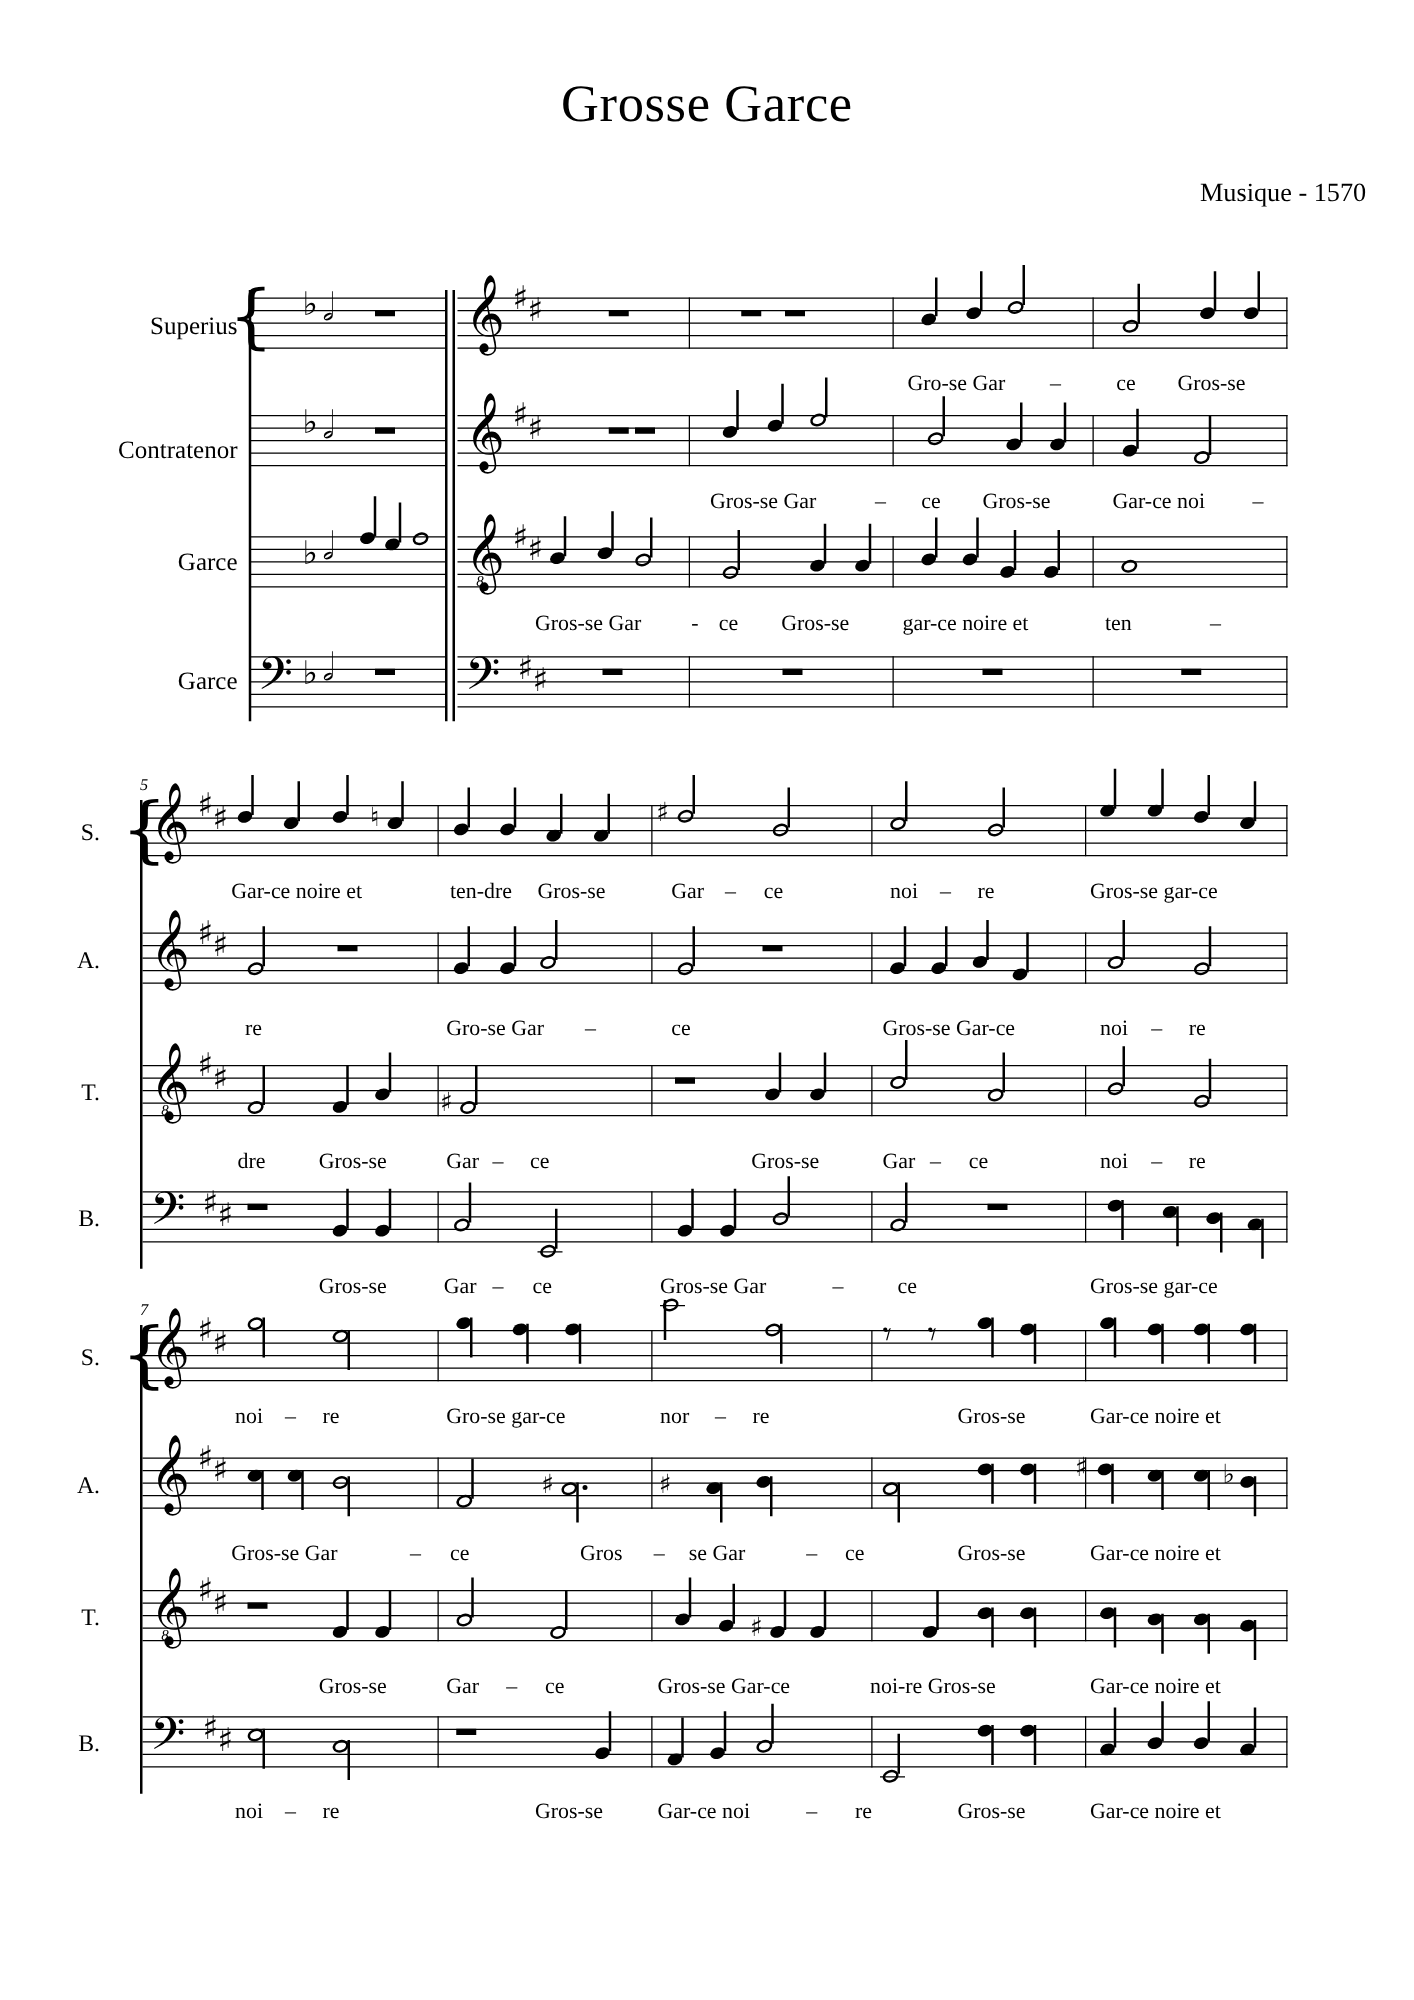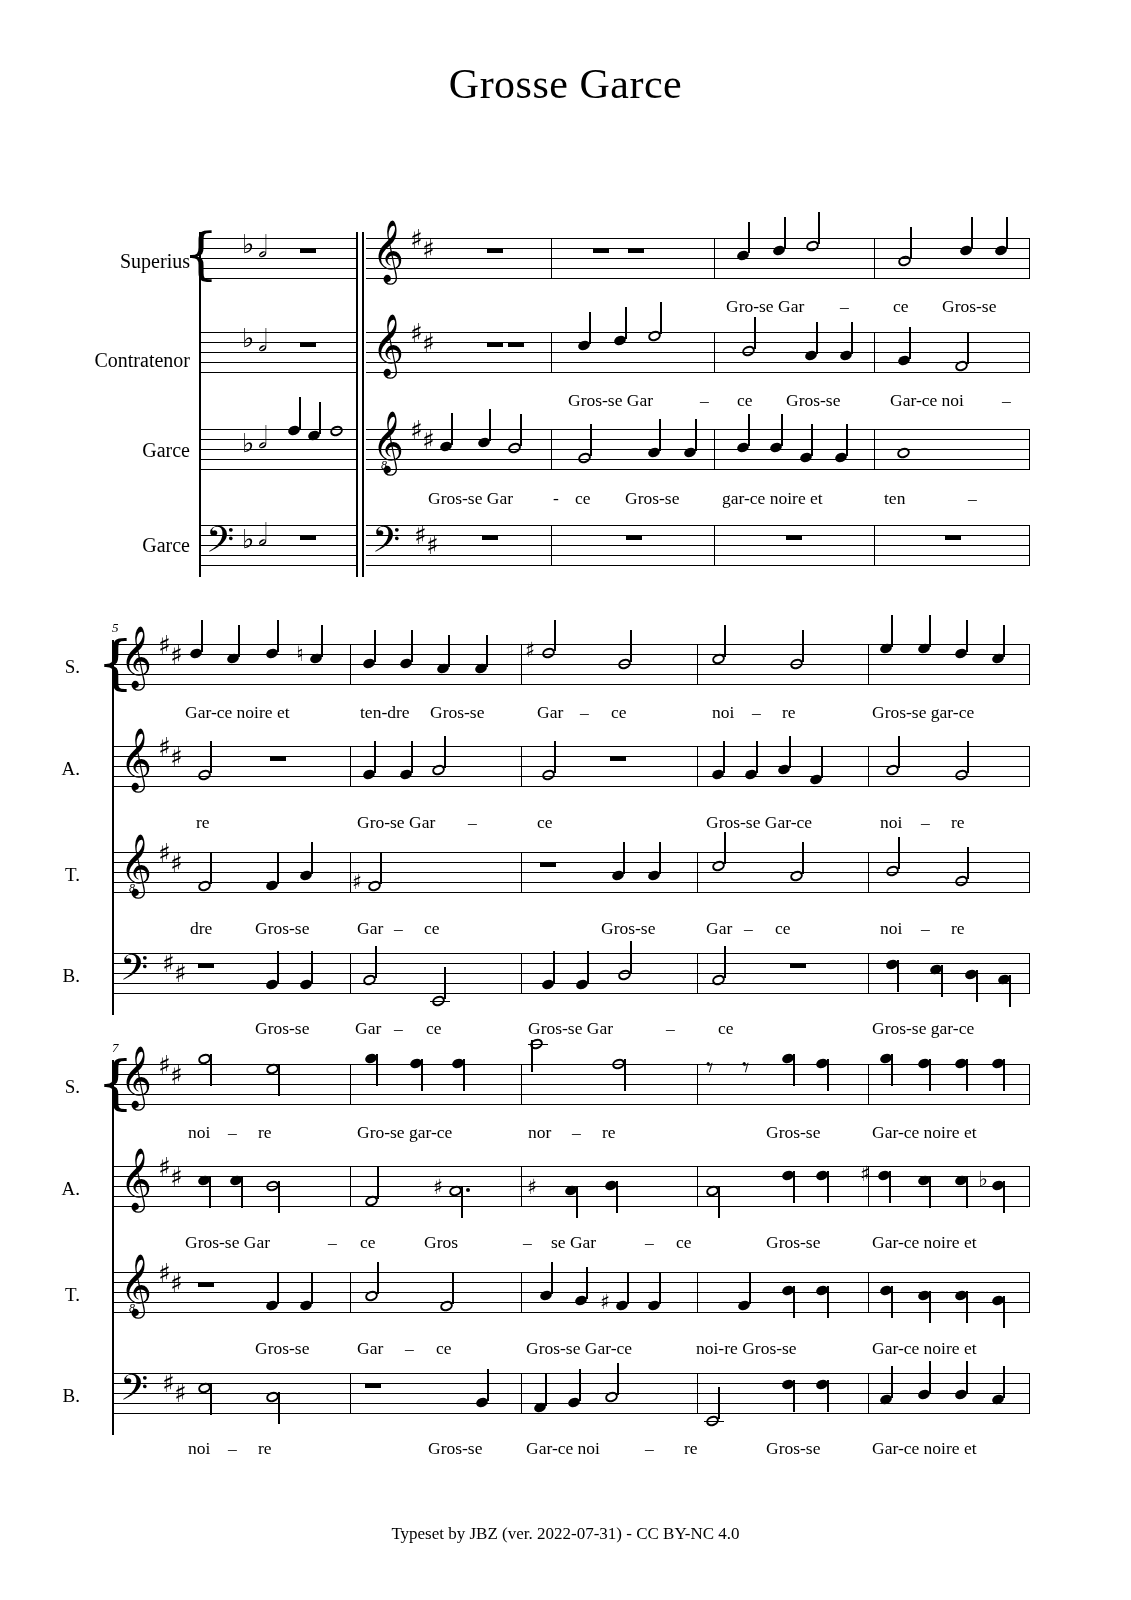--- a/index.html
+++ b/index.html
@@ -55,20 +55,21 @@
 
   .footer{position:absolute;bottom:56px;left:0;width:1131px;text-align:center;font-size:17px;}
 </style>
 </head>
 <body>
 
 <div class="page">
 
   <div class="title">Grosse Garce</div>
   <div class="composer">
+    <div>Musique - 1570</div>
   </div>
 
   <div class="system" style="top:210px;height:390px;">
 
     <div class="sysbar" style="left:199px;top:22px;height:345px;"></div>
     <div class="sysbar" style="left:356px;top:22px;height:345px;"></div>
     <div class="sysbar" style="left:362px;top:22px;height:345px;"></div>
     <div class="brace" style="left:183px;top:16px;font-size:56px;line-height:1;">{</div>
 
     <div class="partname" style="left:30px;top:40px;width:160px;">Superius</div>
@@ -602,21 +603,21 @@
     <div class="stem" style="left:929px;top:136px;height:32px;"></div>
     <div class="nh" style="left:955px;top:136px;"></div>
     <div class="stem" style="left:966px;top:136px;height:32px;"></div>
     <div class="acc" style="left:978px;top:129px;">♭</div>
     <div class="nh" style="left:992px;top:141px;"></div>
     <div class="stem" style="left:1003px;top:141px;height:32px;"></div>
 
     <div class="lyric" style="left:185px;top:192px;">Gros-se Gar</div>
     <div class="lyric" style="left:328px;top:192px;">–</div>
     <div class="lyric" style="left:360px;top:192px;">ce</div>
-    <div class="lyric" style="left:424px;top:192px;">Gros</div>
+    <div class="lyric" style="left:464px;top:192px;">Gros</div>
     <div class="lyric" style="left:523px;top:192px;">–</div>
     <div class="lyric" style="left:551px;top:192px;">se Gar</div>
     <div class="lyric" style="left:645px;top:192px;">–</div>
     <div class="lyric" style="left:676px;top:192px;">ce</div>
     <div class="lyric" style="left:766px;top:192px;">Gros-se</div>
     <div class="lyric" style="left:872px;top:192px;">Gar-ce noire et</div>
 
     <div class="staff" style="left:114px;top:232px;width:916px;">
       <div class="ln"></div>
         <div class="ln"></div>
@@ -721,14 +722,13 @@
     <div class="lyric" style="left:228px;top:398px;">–</div>
     <div class="lyric" style="left:258px;top:398px;">re</div>
     <div class="lyric" style="left:428px;top:398px;">Gros-se</div>
     <div class="lyric" style="left:526px;top:398px;">Gar-ce noi</div>
     <div class="lyric" style="left:645px;top:398px;">–</div>
     <div class="lyric" style="left:684px;top:398px;">re</div>
     <div class="lyric" style="left:766px;top:398px;">Gros-se</div>
     <div class="lyric" style="left:872px;top:398px;">Gar-ce noire et</div>
   </div>
 
-  <div class="footer">Typeset by JBZ (ver. 2022-07-31) - CC BY-NC 4.0</div>
 </div>
 
 </body></html>

